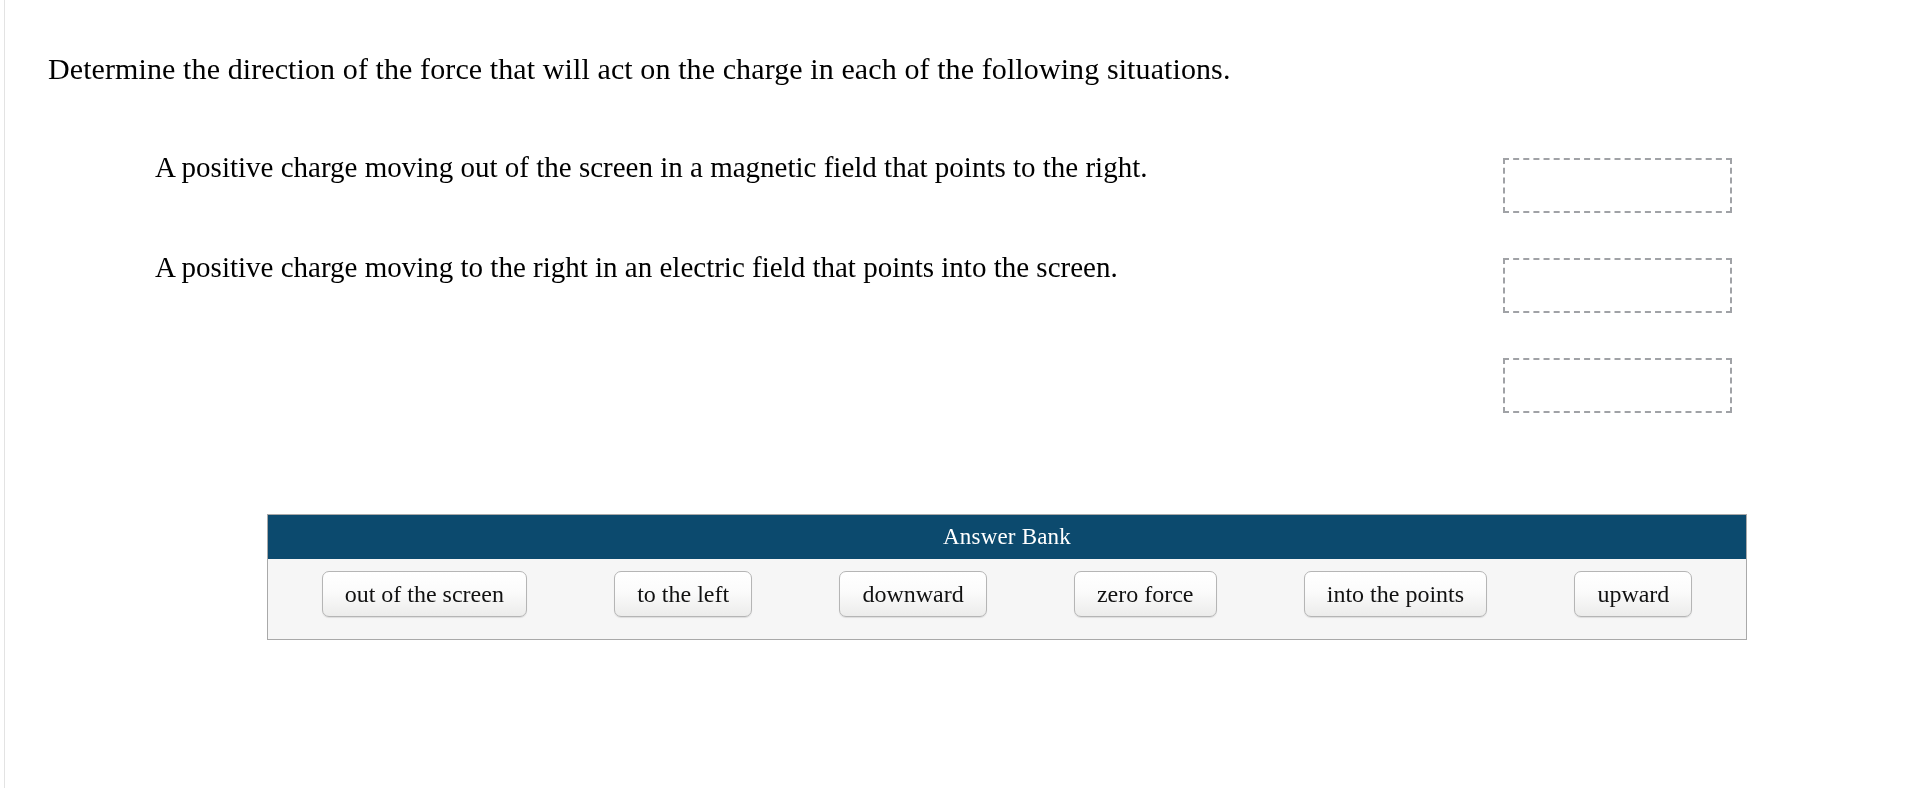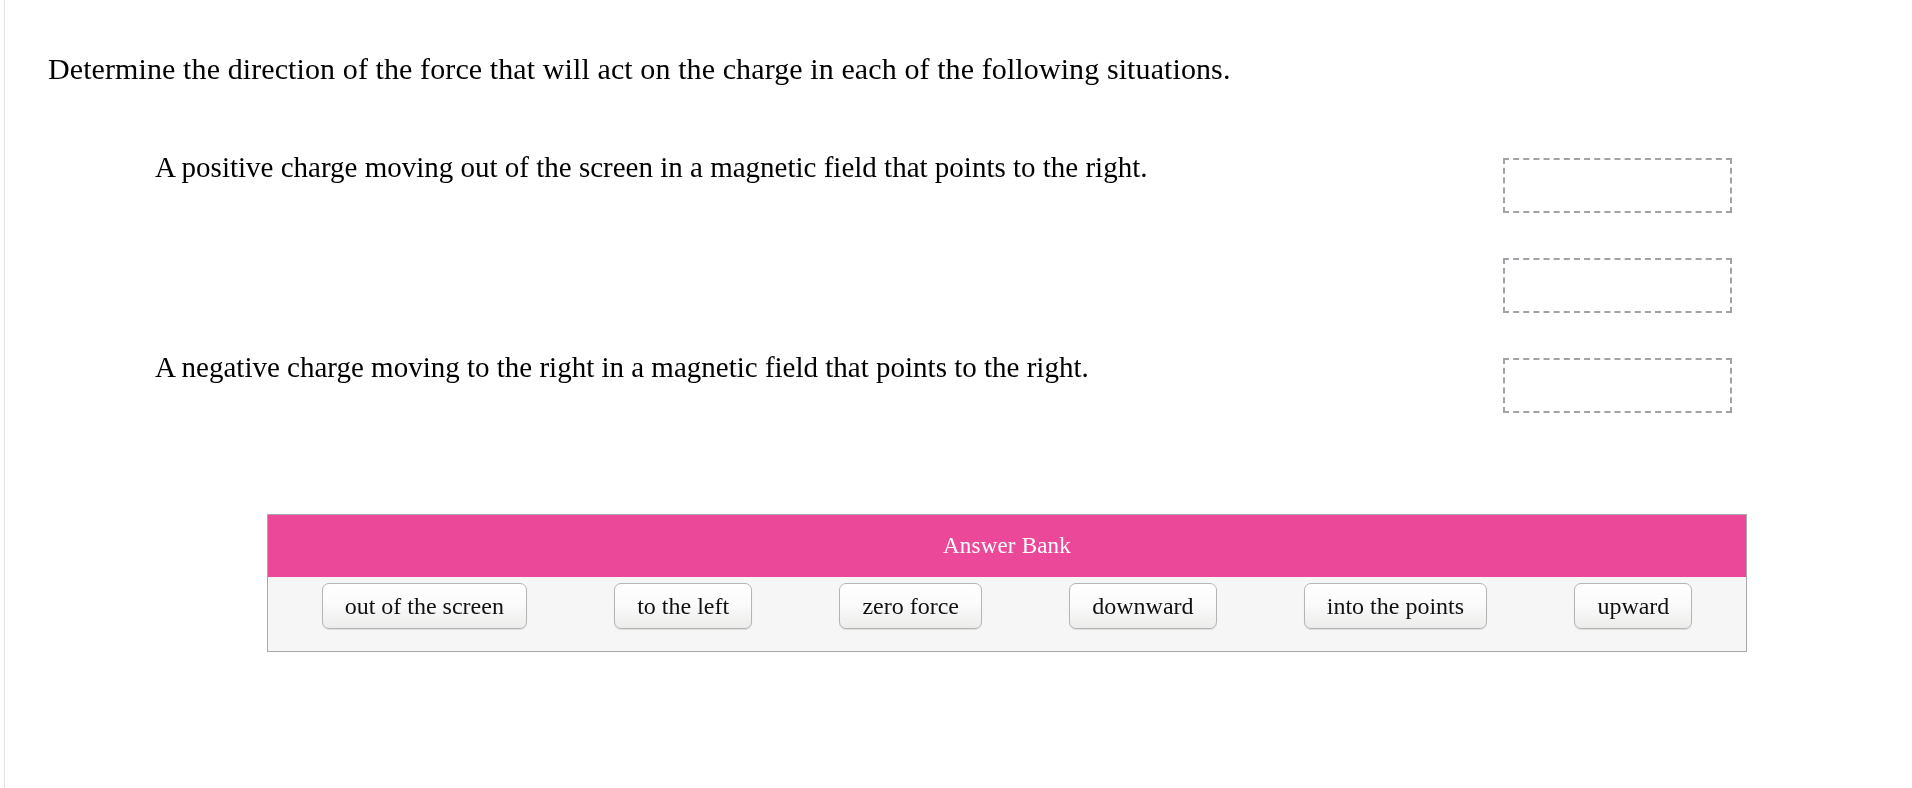--- a/index.html
+++ b/index.html
@@ -82,35 +82,35 @@
     position: absolute;
     left: 267px;
     top: 506px;
     width: 1480px;
     border: 1px solid #a9a9a9;
     background: #f6f6f6;
     box-sizing: border-box;
   }
 
   .answer-bank-header {
-    height: 62px;
-    background: #ec4899;
+    height: 44px;
+    background: #0c4a6e;
     color: #ffffff;
     display: flex;
     align-items: center;
     justify-content: center;
     font-size: 23px;
     letter-spacing: 0.2px;
   }
 
   .answer-bank-body {
     display: flex;
     align-items: center;
     justify-content: space-around;
-    padding: 6px 18px 22px 18px;
+    padding: 12px 18px 22px 18px;
     box-sizing: border-box;
     gap: 16px;
   }
 
   .chip {
     display: inline-flex;
     align-items: center;
     justify-content: center;
     height: 46px;
     padding: 0 22px;
@@ -136,35 +136,35 @@
   <div class="prompt">Determine the direction of the force that will act on the charge in each of the following situations.</div>
 
   <div class="rows">
 
     <div class="row">
       <div class="row-text">A positive charge moving out of the screen in a magnetic field that points to the right.</div>
       <div class="dropzone"></div>
     </div>
 
     <div class="row">
+      <div class="row-text">A positive charge moving to the right in an electric field that points into the screen.</div>
       <div class="dropzone"></div>
     </div>
 
     <div class="row">
-      <div class="row-text">A negative charge moving to the right in a magnetic field that points to the right.</div>
       <div class="dropzone"></div>
     </div>
 
   </div>
 
   <div class="answer-bank">
     <div class="answer-bank-header">Answer Bank</div>
     <div class="answer-bank-body">
       <div class="chip">out of the screen</div>
       <div class="chip">to the left</div>
+      <div class="chip">downward</div>
       <div class="chip">zero force</div>
-      <div class="chip">downward</div>
       <div class="chip">into the points</div>
       <div class="chip">upward</div>
     </div>
   </div>
 
 </div>
 
 </body></html>

